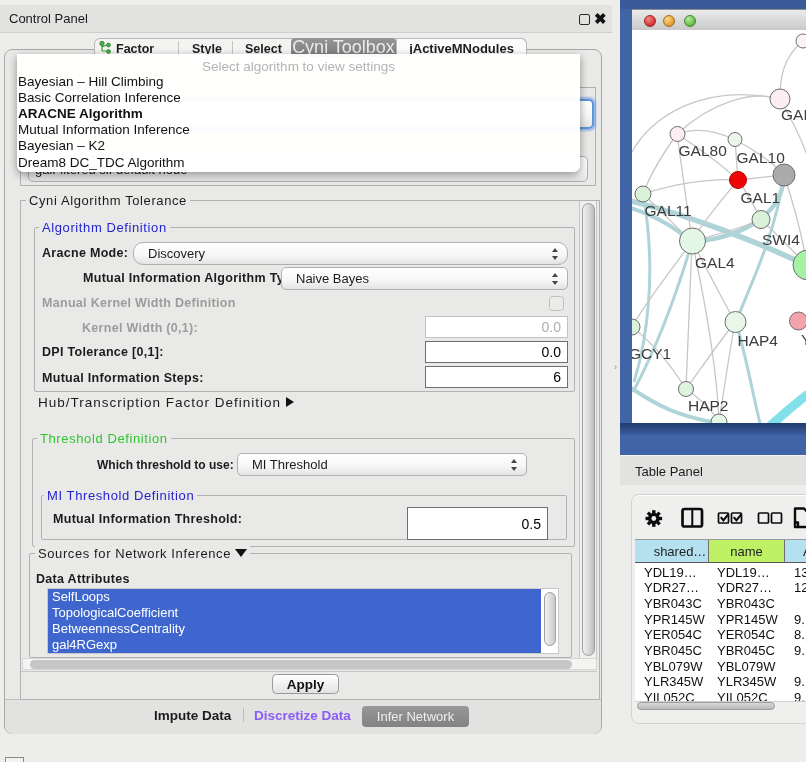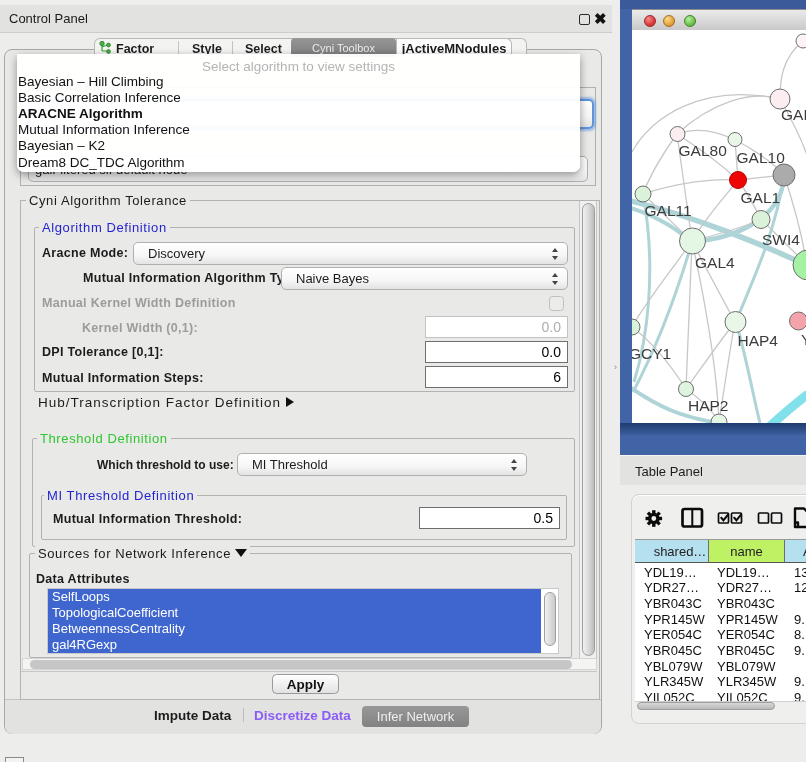--- a/index.html
+++ b/index.html
@@ -31,22 +31,22 @@
 <path d="M3 3 L3 10 M3 10 L9 10 M3 6 L8 4" stroke="#3aa23a" stroke-width="1.2" fill="none"></path>
 <circle cx="3" cy="2.5" r="2.2" fill="#49b049" stroke="#2c7d2c" stroke-width="0.8"></circle>
 <circle cx="9.5" cy="4" r="1.9" fill="#49b049" stroke="#2c7d2c" stroke-width="0.8"></circle>
 <circle cx="9.5" cy="10.5" r="1.9" fill="#49b049" stroke="#2c7d2c" stroke-width="0.8"></circle>
 </svg>
 <div class="abs" style="left:116px;top:42px;font-size:12.5px;font-weight:bold;color:#1d1d1d;">Factor</div>
 <div class="abs" style="left:178px;top:41px;width:1px;height:13px;background:#c4c4c4;"></div>
 <div class="abs" style="left:192px;top:42px;font-size:12.5px;font-weight:bold;color:#1d1d1d;">Style</div>
 <div class="abs" style="left:232px;top:41px;width:1px;height:13px;background:#c4c4c4;"></div>
 <div class="abs" style="left:245px;top:42px;font-size:12.5px;font-weight:bold;color:#1d1d1d;">Select</div>
-<div class="abs" style="left:291px;top:38px;width:105px;height:19px;border-radius:4px 4px 0 0;background:linear-gradient(#969696,#7d7d7d);display:flex;align-items:center;justify-content:center;font-size:11px;color:#ececec;">Cyni Toolbox</div>
-<div class="abs" style="left:396px;top:38px;width:116px;height:19px;background:#fcfcfc;border:1px solid #b9b9b9;border-bottom:none;border-radius:0 6px 0 0;box-sizing:border-box;display:flex;align-items:center;justify-content:center;font-size:13px;font-weight:bold;color:#1d1d1d;">jActiveMNodules</div>
+<div class="abs" style="left:291px;top:38px;width:105px;height:19px;border-radius:4px 4px 0 0;background:linear-gradient(#969696,#7d7d7d);display:flex;align-items:center;justify-content:center;font-size:18px;color:#ececec;">Cyni Toolbox</div>
+<div class="abs" style="left:396px;top:38px;width:131px;height:19px;background:#fcfcfc;border:1px solid #b9b9b9;border-bottom:none;border-radius:0 6px 0 0;box-sizing:border-box;display:flex;align-items:center;justify-content:center;font-size:13px;font-weight:bold;color:#1d1d1d;">jActiveMNodules</div>
 
 <div class="abs" style="left:20px;top:87px;width:574px;height:97px;border:1px solid #b0b0b0;"></div>
 <div class="abs" style="left:28px;top:80px;font-size:12px;font-weight:bold;color:#333;">Inference Algorithm</div>
 <div class="combo" style="left:28px;top:99px;width:562px;height:26px;border:2px solid #5d95dd;box-shadow:0 0 2px 1.5px rgba(100,150,220,.55);"></div>
 <div class="combo" style="left:28px;top:156px;width:558px;height:24px;">
     <span class="tx" style="left:6px;">galFiltered sif default node</span>
   </div>
 
 <div class="abs" style="left:17px;top:54px;width:563px;height:118px;background:rgba(255,255,255,0.96);border-radius:0 0 7px 7px;box-shadow:0 3px 9px rgba(0,0,0,0.4);"></div>
 <div class="abs" style="left:17px;top:59px;width:563px;text-align:center;font-size:13.5px;color:#b4b4b4;">Select algorithm to view settings</div>
@@ -62,21 +62,21 @@
   <span class="gt" style="left:5px;color:#1c1c1c;">Cyni Algorithm Tolerance</span>
 </div>
 
 <div class="abs" style="left:579px;top:201px;width:18px;height:457px;background:#f0f0ef;border-left:1px solid #c6c6c6;border-right:1px solid #c6c6c6;box-sizing:border-box;"></div>
 <div class="abs" style="left:581.5px;top:203px;width:13px;height:453px;border:1px solid #9d9d9d;border-radius:7px;background:linear-gradient(90deg,#f0f0f0,#dadada 50%,#bcbcbc);box-sizing:border-box;"></div>
 
 <div class="grp" style="left:34px;top:227px;width:539px;height:163px;">
   <span class="gt" style="left:4px;color:#2424cf;">Algorithm Definition</span>
 </div>
 <div class="lbl" style="left:42px;top:246px;">Aracne Mode:</div>
-<div class="combo" style="left:133px;top:242px;width:433px;height:21px;">
+<div class="combo" style="left:133px;top:242px;width:433px;height:21px;border-radius:10px;">
     <span class="tx">Discovery</span>
     <span class="arr"></span>
   </div>
 <div class="lbl" style="left:42px;top:271px;margin-left:41px;">Mutual Information Algorithm Type:</div>
 <div class="combo" style="left:281px;top:267px;width:285px;height:21px;">
     <span class="tx">Naive Bayes</span>
     <span class="arr"></span>
   </div>
 <div class="lbl" style="left:42px;top:296px;color:#9c9c9c;">Manual Kernel Width Definition</div>
 <div class="abs" style="left:549px;top:296px;width:13px;height:13px;background:#ebebea;border:1px solid #c0c0c0;border-radius:3.5px;"></div>
@@ -95,21 +95,21 @@
 </div>
 <div class="lbl" style="left:97px;top:458px;letter-spacing:0;font-size:12px;">Which threshold to use:</div>
 <div class="combo" style="left:237px;top:453px;width:288px;height:21px;">
     <span class="tx">MI Threshold</span>
     <span class="arr"></span>
   </div>
 <div class="grp" style="left:41px;top:495px;width:524px;height:43px;">
   <span class="gt" style="left:2px;color:#2424cf;">MI Threshold Definition</span>
 </div>
 <div class="lbl" style="left:53px;top:512px;">Mutual Information Threshold:</div>
-<div class="field" style="left:419px;top:507px;width:141px;height:22px;border:1px solid #6f6f6f;color:#000;">0.5</div>
+<div class="field" style="left:407px;top:507px;width:141px;height:33px;border:1px solid #6f6f6f;color:#000;">0.5</div>
 
 <div class="grp" style="left:29px;top:553px;width:541px;height:103px;">
   <span class="gt" style="left:5px;color:#1c1c1c;">Sources for Network Inference <span style="display:inline-block;width:0;height:0;border-left:6.5px solid transparent;border-right:6.5px solid transparent;border-top:8px solid #111;vertical-align:1px;"></span></span>
 </div>
 <div class="lbl" style="left:36px;top:572px;font-size:12.5px;">Data Attributes</div>
 <div class="abs" style="left:47px;top:588px;width:512px;height:66px;border:1px solid #c9c9c9;background:#fff;box-sizing:border-box;"></div>
 <div class="abs" style="left:48px;top:589px;width:493px;height:64px;background:#3f66cf;color:#fff;font-size:13px;line-height:16.1px;padding-left:4px;box-sizing:border-box;overflow:hidden;">SelfLoops<br>TopologicalCoefficient<br>BetweennessCentrality<br>gal4RGexp</div>
 <div class="abs" style="left:543.5px;top:592px;width:12px;height:54px;border:1px solid #a0a0a0;border-radius:6px;background:linear-gradient(90deg,#f2f2f2,#c9c9c9);box-sizing:border-box;"></div>
 <div class="abs" style="left:22px;top:658px;width:575px;height:12px;background:#f4f4f3;border:1px solid #d5d5d4;box-sizing:border-box;"></div>
 <div class="abs" style="left:30px;top:660px;width:542px;height:9px;background:#c6c6c6;border-radius:4.5px;"></div>

